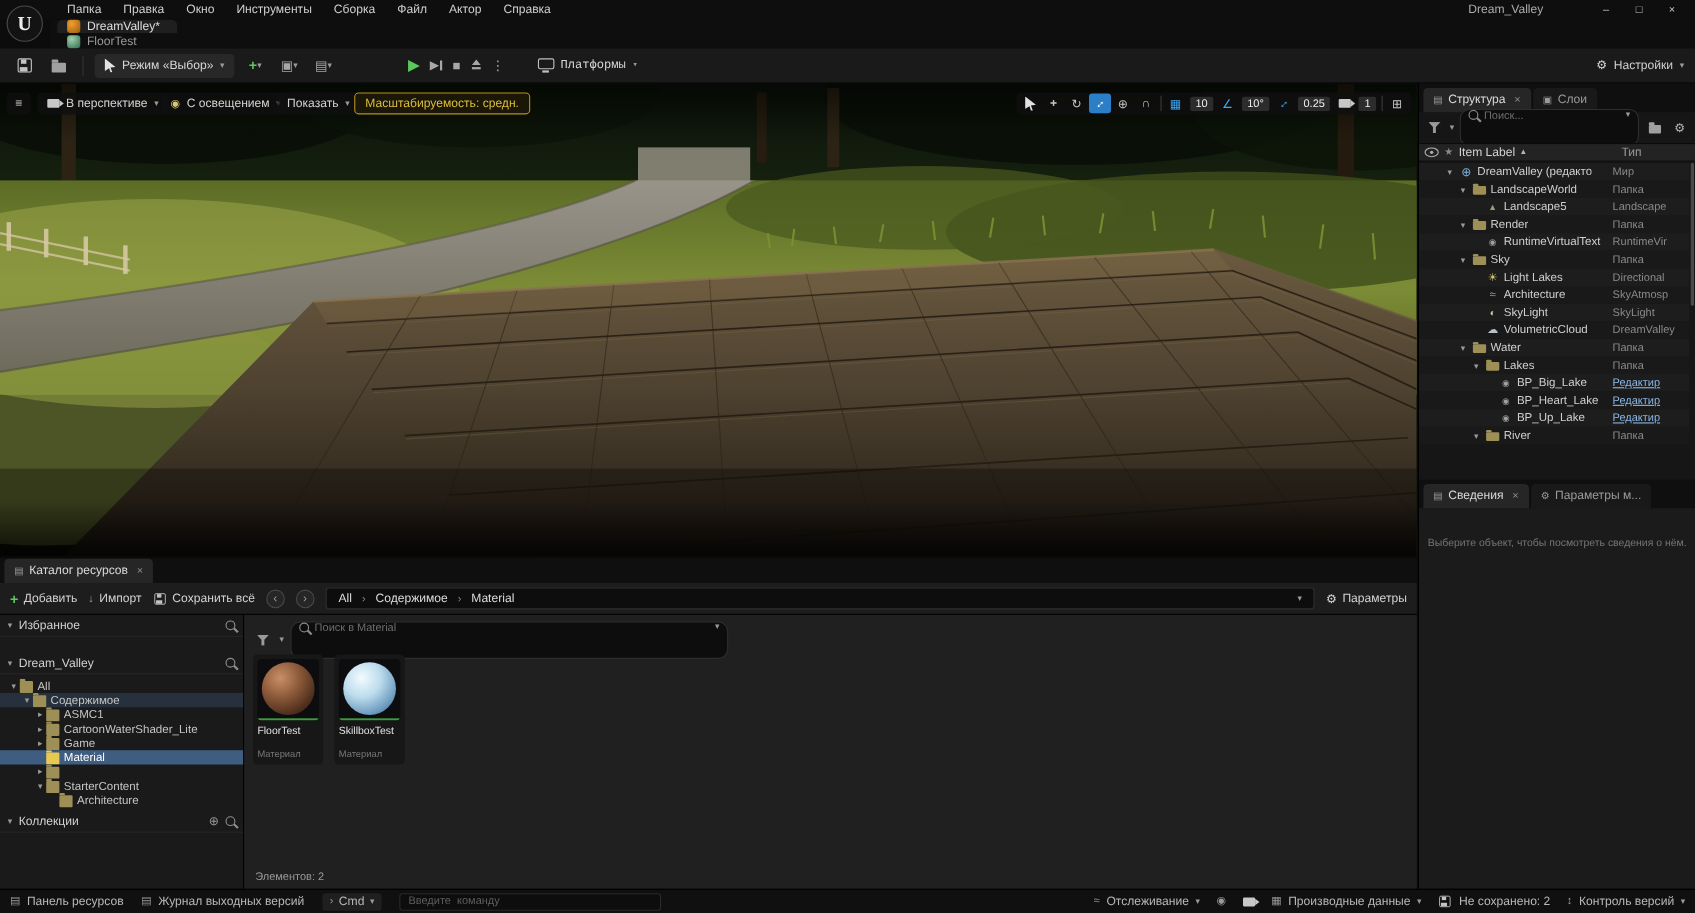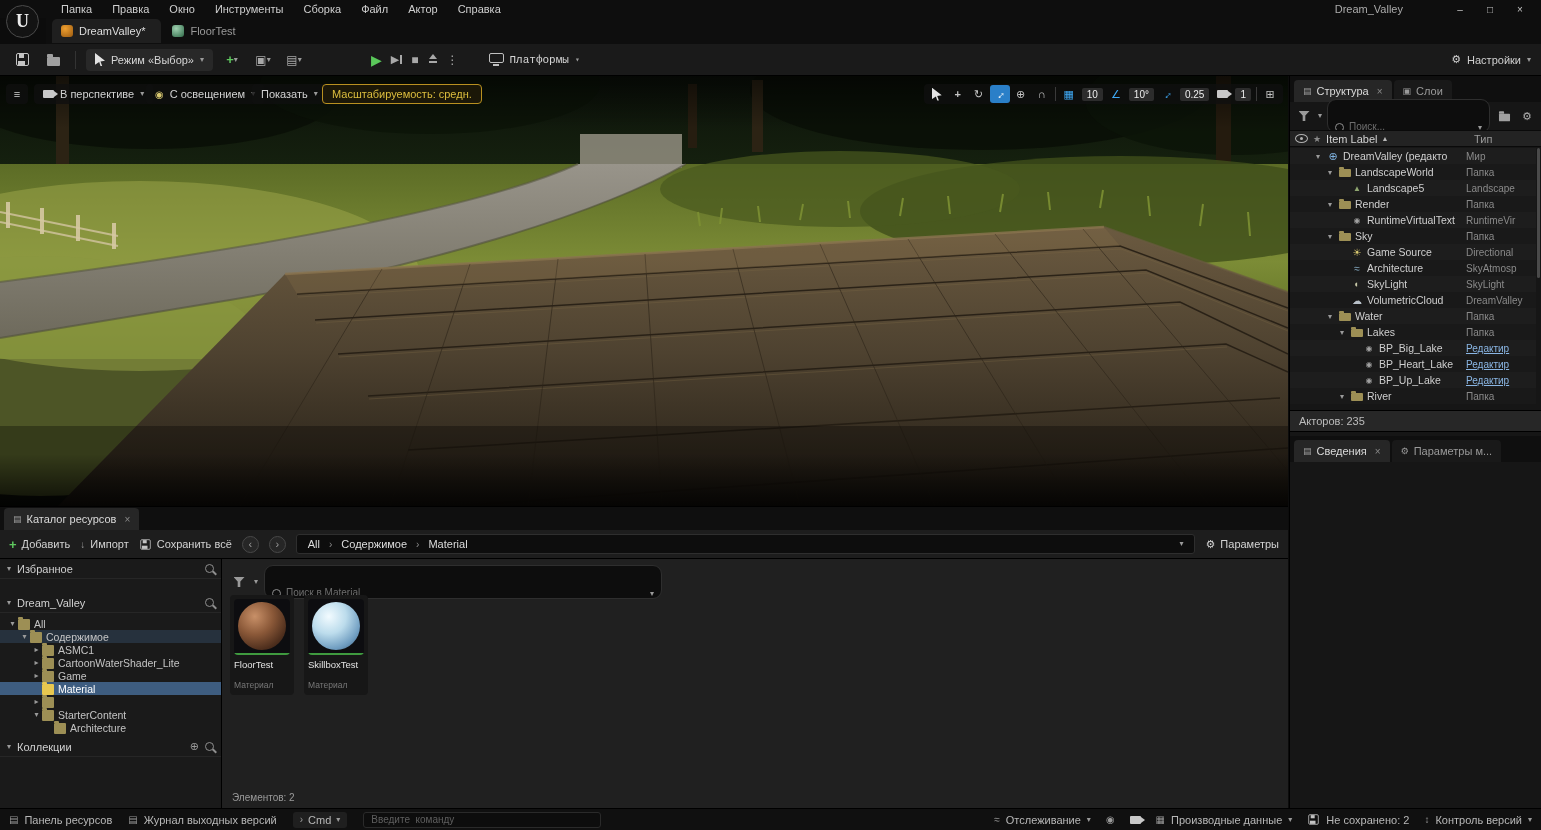--- a/index.html
+++ b/index.html
@@ -15,21 +15,21 @@
   #win-title{position:absolute;right:138px;top:3px;color:#ababab;}
   .win-btns{position:absolute;right:6px;top:0;display:flex;}
   .win-btn{width:30px;height:18px;display:flex;align-items:center;justify-content:center;color:#c0c0c0;font-size:10px;}
 
   #logo{position:absolute;left:6px;top:5px;width:33px;height:33px;border-radius:50%;
         background:#131313;border:1px solid #4a4a4a;display:flex;align-items:center;justify-content:center;
         color:#ececec;font-size:18px;font-weight:bold;font-family:"Liberation Serif","DejaVu Serif",serif;}
 
   
   #tabbar{position:absolute;left:46px;top:18px;width:1495px;height:26px;background:#0e0e0e;
-          display:flex;align-items:center;gap:2px;padding-left:6px;}
+          display:flex;align-items:flex-start;gap:2px;padding-left:6px;flex-direction:column;}
   .doc-tab{height:24px;display:flex;align-items:center;gap:6px;padding:0 16px 0 9px;border-radius:5px 5px 0 0;color:#9a9a9a;}
   .doc-tab.active{background:#1f1f1f;color:#dedede;}
   .tab-dot{width:12px;height:12px;border-radius:3px;flex:none;}
   .tab-dot.orange{background:radial-gradient(circle at 35% 30%,#f0a030,#9a5a10);}
   .tab-dot.green{background:radial-gradient(circle at 35% 30%,#9fd0b0,#2f6a48);}
 
   
   #toolbar{position:absolute;left:0;top:44px;width:1541px;height:32px;background:#1a1a1a;border-bottom:1px solid #000;
            display:flex;align-items:center;padding:0 10px;gap:7px;}
   .tb-icon{width:24px;height:22px;display:flex;align-items:center;justify-content:center;border-radius:3px;color:#c8c8c8;}
@@ -84,21 +84,21 @@
   .vp-sep{width:1px;height:14px;background:#3a3a3a;margin:0 2px;}
 
   
   #right-panel{position:absolute;left:1289px;top:76px;width:252px;height:732px;background:#161616;border-left:1px solid #000;overflow:hidden;}
   .panel-tabs{display:flex;align-items:flex-end;gap:2px;height:26px;background:#0f0f0f;padding:3px 4px 0;}
   .p-tab{height:22px;display:flex;align-items:center;gap:5px;padding:0 9px;border-radius:4px 4px 0 0;color:#9a9a9a;background:#191919;}
   .p-tab.active{background:#262626;color:#dadada;}
   .p-close{color:#8a8a8a;font-size:10px;margin-left:3px;}
   .p-tab-glyph{font-size:9px;color:#9a9a9a;}
   #ol-tools{position:absolute;top:30px;left:5px;right:5px;height:20px;display:flex;align-items:center;gap:5px;}
-  .search-box{flex:1;height:34px;background:#0d0d0d;border:1px solid #2e2e2e;border-radius:9px;display:flex;align-items:flex-end;gap:5px;padding:0 7px;min-width:0;}
+  .search-box{flex:1;height:34px;background:#0d0d0d;border:1px solid #2e2e2e;border-radius:9px;display:flex;align-items:flex-start;gap:5px;padding:0 7px;min-width:0;}
   .search-box input{flex:1;background:transparent;border:none;outline:none;color:#c8c8c8;font-size:10px;min-width:0;}
   .search-box input::placeholder{color:#6e6e6e;}
   .mini-btn{width:18px;height:18px;display:flex;align-items:center;justify-content:center;color:#b0b0b0;font-size:11px;flex:none;}
   #ol-header{position:absolute;top:54px;left:0;right:0;height:17px;background:#232323;border-top:1px solid #0a0a0a;border-bottom:1px solid #0a0a0a;
              display:flex;align-items:center;padding:0 5px;gap:5px;color:#d2d2d2;}
   #ol-header .h-label{flex:1;display:flex;align-items:center;gap:4px;}
   #ol-header .h-type{width:62px;color:#9a9a9a;}
   .sort-arrow{font-size:7px;color:#b8b8b8;}
   .h-star{font-size:9px;color:#8a8a8a;}
   #ol-rows{position:absolute;top:72px;left:0;right:5px;height:258px;overflow:hidden;}
@@ -501,21 +501,21 @@
             <span class="ticon i-folder"></span>
             <span class="o-label">Sky</span>
           </span>
           <span class="o-type">Папка</span>
         </div>
         <div class="o-row">
           <span class="o-main">
             <span style="width: 24px; flex: 0 0 auto;"></span>
             <span class="tw"></span>
             <span class="ticon i-sun"></span>
-            <span class="o-label">Game Source</span>
+            <span class="o-label">Light Lakes</span>
           </span>
           <span class="o-type">Directional</span>
         </div>
         <div class="o-row">
           <span class="o-main">
             <span style="width: 24px; flex: 0 0 auto;"></span>
             <span class="tw"></span>
             <span class="ticon i-atmo"></span>
             <span class="o-label">Architecture</span>
           </span>
@@ -588,33 +588,33 @@
           <span class="o-main">
             <span style="width: 24px; flex: 0 0 auto;"></span>
             <span class="tw">▾</span>
             <span class="ticon i-folder"></span>
             <span class="o-label">River</span>
           </span>
           <span class="o-type">Папка</span>
         </div>
     </div>
     <div id="ol-scroll"></div>
-    <div id="ol-status">
-      <span>Акторов: 235</span>
-    </div>
     <div id="dt-tabs" class="panel-tabs">
       <span class="p-tab active">
         <span class="p-tab-glyph">▤</span>
         <span>Сведения</span>
         <span class="p-close">×</span>
       </span>
       <span class="p-tab">
         <span class="p-tab-glyph">⚙</span>
         <span>Параметры м...</span>
       </span>
+    </div>
+    <div id="dt-body">
+      <span>Выберите объект, чтобы посмотреть сведения о нём.</span>
     </div>
   </div>
 
   <div id="cb">
     <div id="cb-tabs">
       <span class="p-tab active">
         <span class="p-tab-glyph">▤</span>
         <span>Каталог ресурсов</span>
         <span class="p-close">×</span>
       </span>

